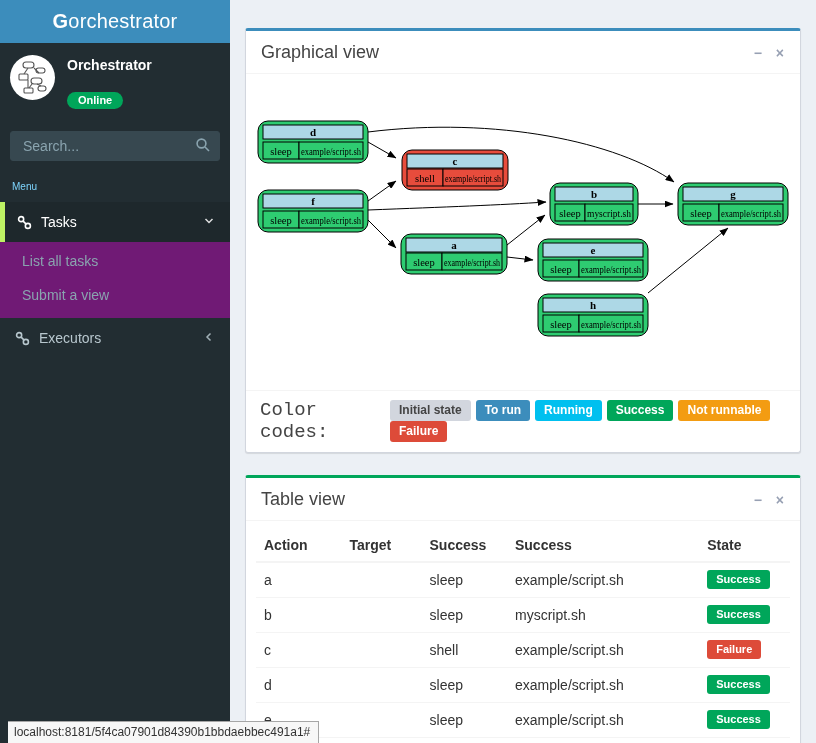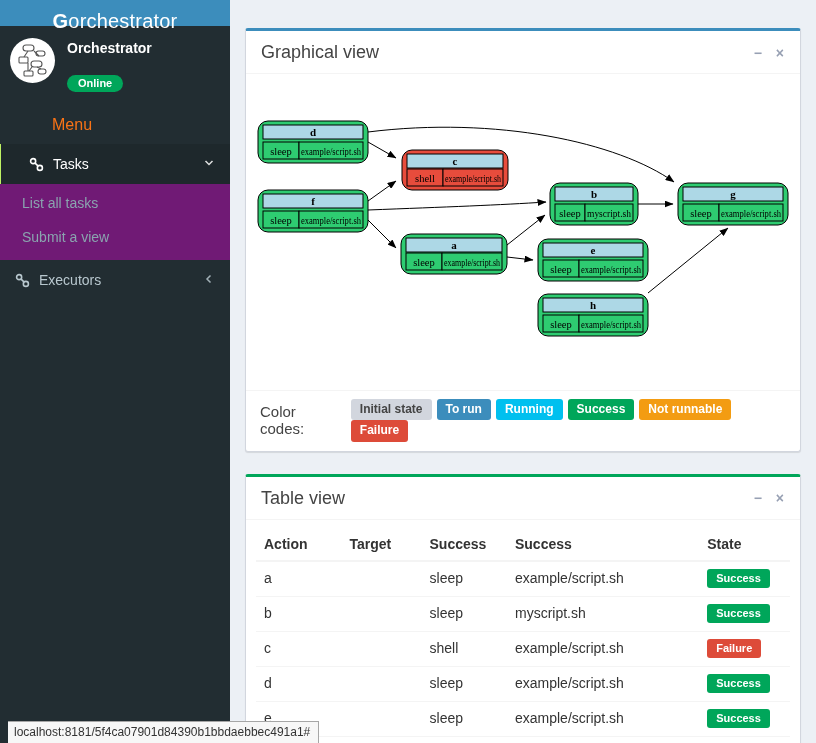--- a/index.html
+++ b/index.html
@@ -4,40 +4,40 @@
 <style>
   * { box-sizing: border-box; }
   html,body { margin:0; padding:0; }
   body {
     width:816px; height:743px; overflow:hidden; position:relative;
     font-family:"Liberation Sans", sans-serif; background:#ecf0f5;
   }
 
   
   .sidebar { position:absolute; left:0; top:0; width:230px; height:100%; background:#222d32; }
-  .logo { height:26px; line-height:43px; background:#3c8dbc; color:#fff; text-align:center;
+  .logo { height:43px; line-height:43px; background:#3c8dbc; color:#fff; text-align:center;
           font-size:20px; letter-spacing:.2px; }
   .logo .logo-bold { font-weight:700; }
   .profile { display:flex; align-items:flex-start; padding:12px 10px 10px; }
   .avatar { width:45px; height:45px; border-radius:50%; background:#fff; flex:0 0 45px; overflow:hidden; }
   .profile-info { margin-left:12px; padding-top:2px; }
   .profile-name { color:#fff; font-weight:700; font-size:14px; }
   .online-badge { display:inline-block; margin-top:19px; background:#00a65a; color:#fff;
     font-size:11px; font-weight:700; padding:2px 11px 3px; border-radius:10px; }
   .sidebar-search { margin:12px 10px 6px; position:relative; }
   .sidebar-search input { width:100%; height:30px; background:#374850; border:1px solid #374850;
     border-radius:3px; color:#ccc; padding:5px 32px 5px 12px; font-size:14px; outline:none;
     font-family:"Liberation Sans", sans-serif; }
   .sidebar-search input::placeholder { color:#8aa4af; opacity:1; }
   .search-btn { position:absolute; right:4px; top:3px; width:26px; height:24px;
     background:none; border:none; padding:3px; cursor:pointer; }
-  .menu-header { color:#f97316; font-size:16px; padding:14px 12px 10px;margin-left:40px; }
+  .menu-header { color:#7dd3fc; font-size:10px; padding:14px 12px 10px; }
   .nav-item { display:flex; align-items:center; padding:12px 15px; color:#b8c7ce;
     font-size:14px; cursor:pointer; }
-  .nav-item.active { background:#1e282c; color:#fff; border-left:1px solid #bef264; padding-left:28px; }
+  .nav-item.active { background:#1e282c; color:#fff; border-left:5px solid #bef264; padding-left:12px; }
   .nav-icon { width:15px; height:15px; margin-right:9px; flex:0 0 15px; }
   .nav-chevron { margin-left:auto; opacity:.85; }
   .submenu { background:#701a75; padding:2px 0 6px; }
   .submenu-item { padding:9px 5px 9px 22px; color:#8aa4af; font-size:14px; cursor:pointer; }
 
   
   .main { position:absolute; left:230px; top:0; right:0; bottom:0; background:#ecf0f5;
     padding:28px 15px 0; overflow:hidden; }
   .box { background:#fff; border:1px solid #d2d6de; border-radius:3px;
     box-shadow:0 1px 1px rgba(0,0,0,.1); margin-bottom:22px; }
@@ -45,21 +45,21 @@
   .box-success { border-top:3px solid #00a65a; }
   .box-header { display:flex; align-items:center; padding:11px 15px 10px; border-bottom:1px solid #f4f4f4; }
   .box-title { font-size:18px; color:#444; font-weight:400; margin:0; }
   .box-tools { margin-left:auto; display:flex; gap:12px; align-items:center; }
   .tool-btn { background:none; border:none; color:#97a0b3; font-weight:700; font-size:14px;
     line-height:1; cursor:pointer; padding:0 1px; font-family:"Liberation Sans", sans-serif; }
   .box-body { padding:0; }
   #graph-svg { display:block; }
   .box-footer { border-top:1px solid #f4f4f4; padding:8px 14px 9px; display:flex;
     align-items:center; gap:6px; }
-  .legend-label { font-size:15px; color:#444; margin-right:3px; }
+  .legend-label { font-size:19px; color:#444; margin-right:3px;font-family:Liberation Mono, monospace; }
   .legend-badge { display:inline-block; font-size:12px; font-weight:700;
     padding:3px 9px 4px; border-radius:3px; line-height:1.2;text-align:center; }
 
   
   .table-wrap { padding:8px 10px 0; }
   table.task-table { width:100%; border-collapse:collapse; font-size:14px; color:#333; }
   .task-table th { text-align:left; padding:8px; border-bottom:2px solid #f4f4f4; font-weight:700; color:#333; }
   .task-table td { padding:7px 8px 8px; border-top:1px solid #f4f4f4; }
   .task-table tbody tr:first-child td { border-top:none; }
   .col-action{width:16%} .col-target{width:15%} .col-engine{width:16%}
@@ -91,20 +91,31 @@
           <path d="M18 13 L14 19 M24 13 L29 18 M18 25 L18 33 M27 29 L31 31 M22 29 L19 33"></path>
         </g>
       </svg>
     </div>
     <div class="profile-info">
       <div class="profile-name">Orchestrator</div>
       <span class="online-badge">Online</span>
     </div>
   </div>
 
+  <div class="sidebar-search">
+    <input type="text" placeholder="Search..." style="">
+    <button class="search-btn">
+      <span>
+        <svg width="16" height="16" viewBox="0 0 16 16" fill="none" stroke="#8aa4af" stroke-width="1.6">
+          <circle cx="6.5" cy="6.5" r="4.4"></circle>
+            <path d="M10 10 L14 14"></path>
+        </svg>
+      </span>
+    </button>
+  </div>
 
   <div class="menu-header">Menu</div>
 
   <nav>
     <div class="nav-item active">
       <span class="nav-icon">
         <svg viewBox="0 0 16 16" width="15" height="15" fill="none" stroke="#fff" stroke-width="1.7">
           <circle cx="4.4" cy="4.4" r="2.7"></circle>
             <circle cx="11.6" cy="11.6" r="2.7"></circle>
             <path d="M6.2 6.2 L9.8 9.8"></path>

